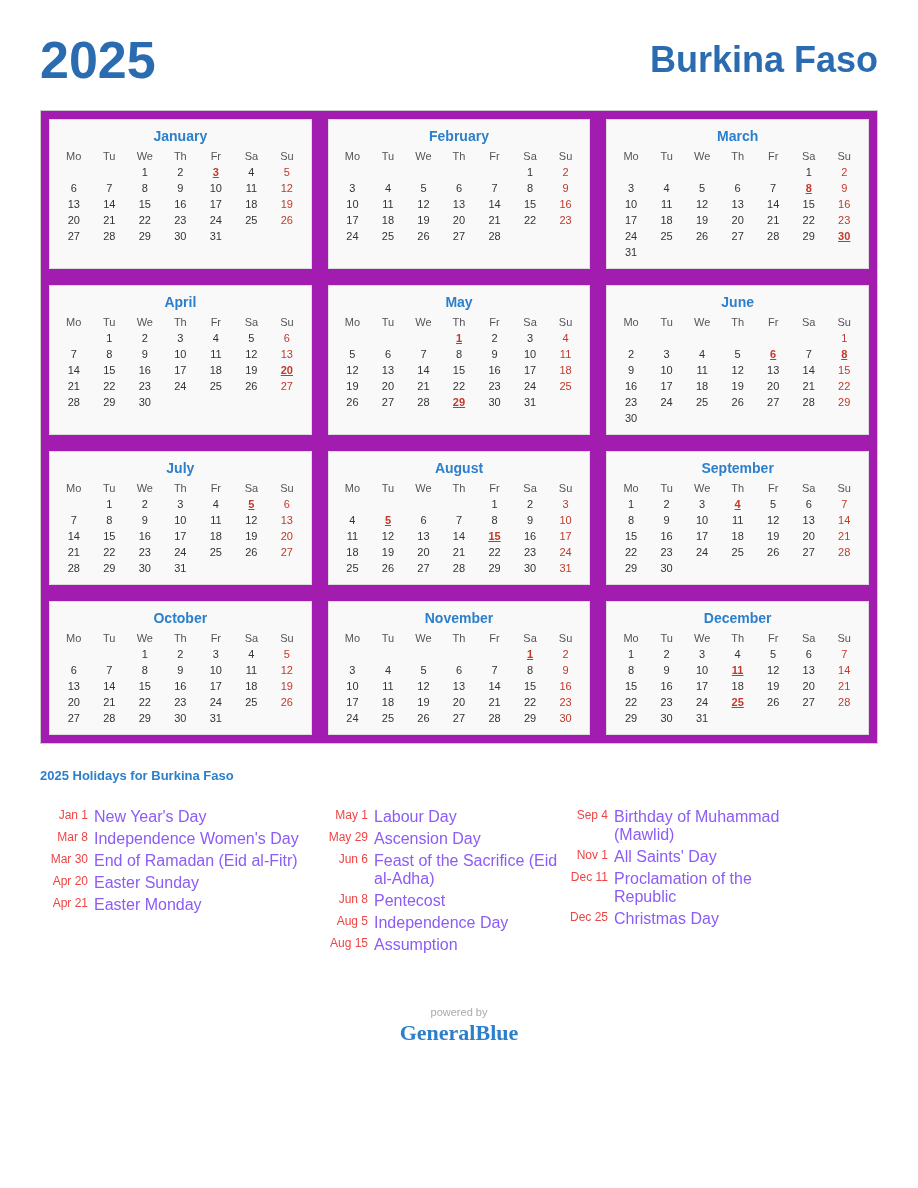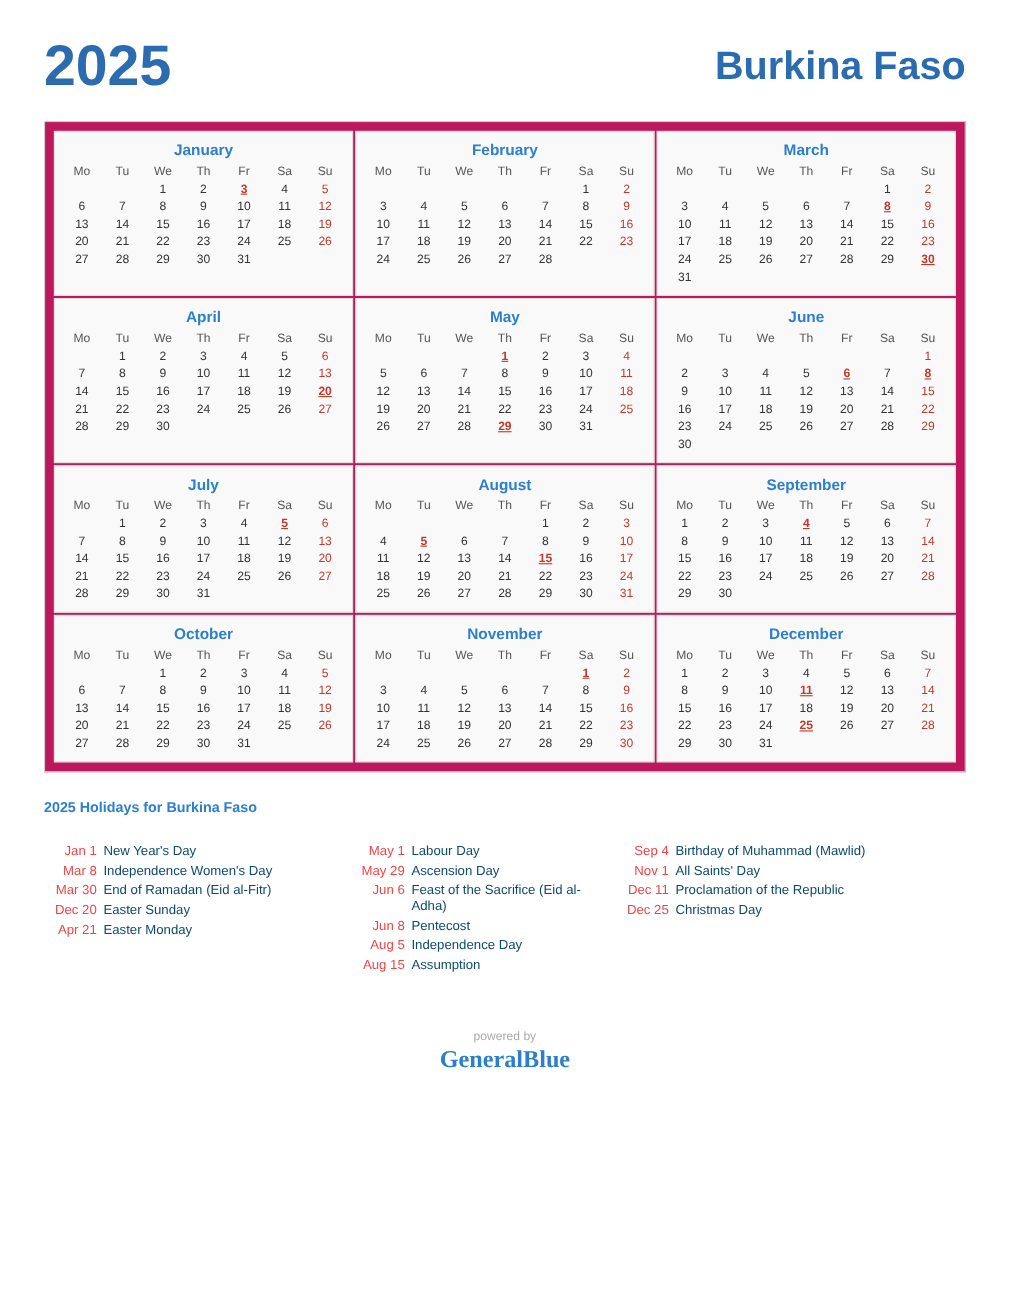--- a/index.html
+++ b/index.html
@@ -24,24 +24,24 @@
     }
     .country-title {
       font-size: 36px;
       font-weight: bold;
       color: #2b6cb0;
       text-align: center;
     }
     .calendar-grid {
       display: grid;
       grid-template-columns: repeat(3, 1fr);
-      gap: 2px;
+      gap: 16px;
       border: 1px solid #ccc;
       padding: 8px;
-      background: #be185d;
+      background: #a21caf;
     }
     .month-block {
       background: #f9f9f9;
       padding: 8px 6px;
       border: 1px solid #ddd;
     }
     .month-name {
       text-align: center;
       color: #2b7fcb;
       font-size: 14px;
@@ -97,22 +97,22 @@
       margin-bottom: 4px;
       align-items: flex-start;
     }
     .holiday-date {
       color: #ef4444;
       min-width: 48px;
       font-size: 12px;
       text-align: right;
     }
     .holiday-name {
-      color: #0c4a6e;
-      font-size: 12px;
+      color: #8b5cf6;
+      font-size: 16px;
     }
     .footer {
       margin-top: 40px;
       text-align: center;
       color: #aaa;
       font-size: 11px;
     }
     .footer-brand {
       font-size: 22px;
       font-weight: bold;
@@ -692,21 +692,21 @@
         </div>
         <div class="holiday-item">
           <span class="holiday-date">Mar 8</span>
           <span class="holiday-name">Independence Women's Day</span>
         </div>
         <div class="holiday-item">
           <span class="holiday-date">Mar 30</span>
           <span class="holiday-name">End of Ramadan (Eid al-Fitr)</span>
         </div>
         <div class="holiday-item">
-          <span class="holiday-date">Dec 20</span>
+          <span class="holiday-date">Apr 20</span>
           <span class="holiday-name">Easter Sunday</span>
         </div>
         <div class="holiday-item">
           <span class="holiday-date">Apr 21</span>
           <span class="holiday-name">Easter Monday</span>
         </div>
       </div>
       <div>
         <div class="holiday-item">
           <span class="holiday-date">May 1</span>

